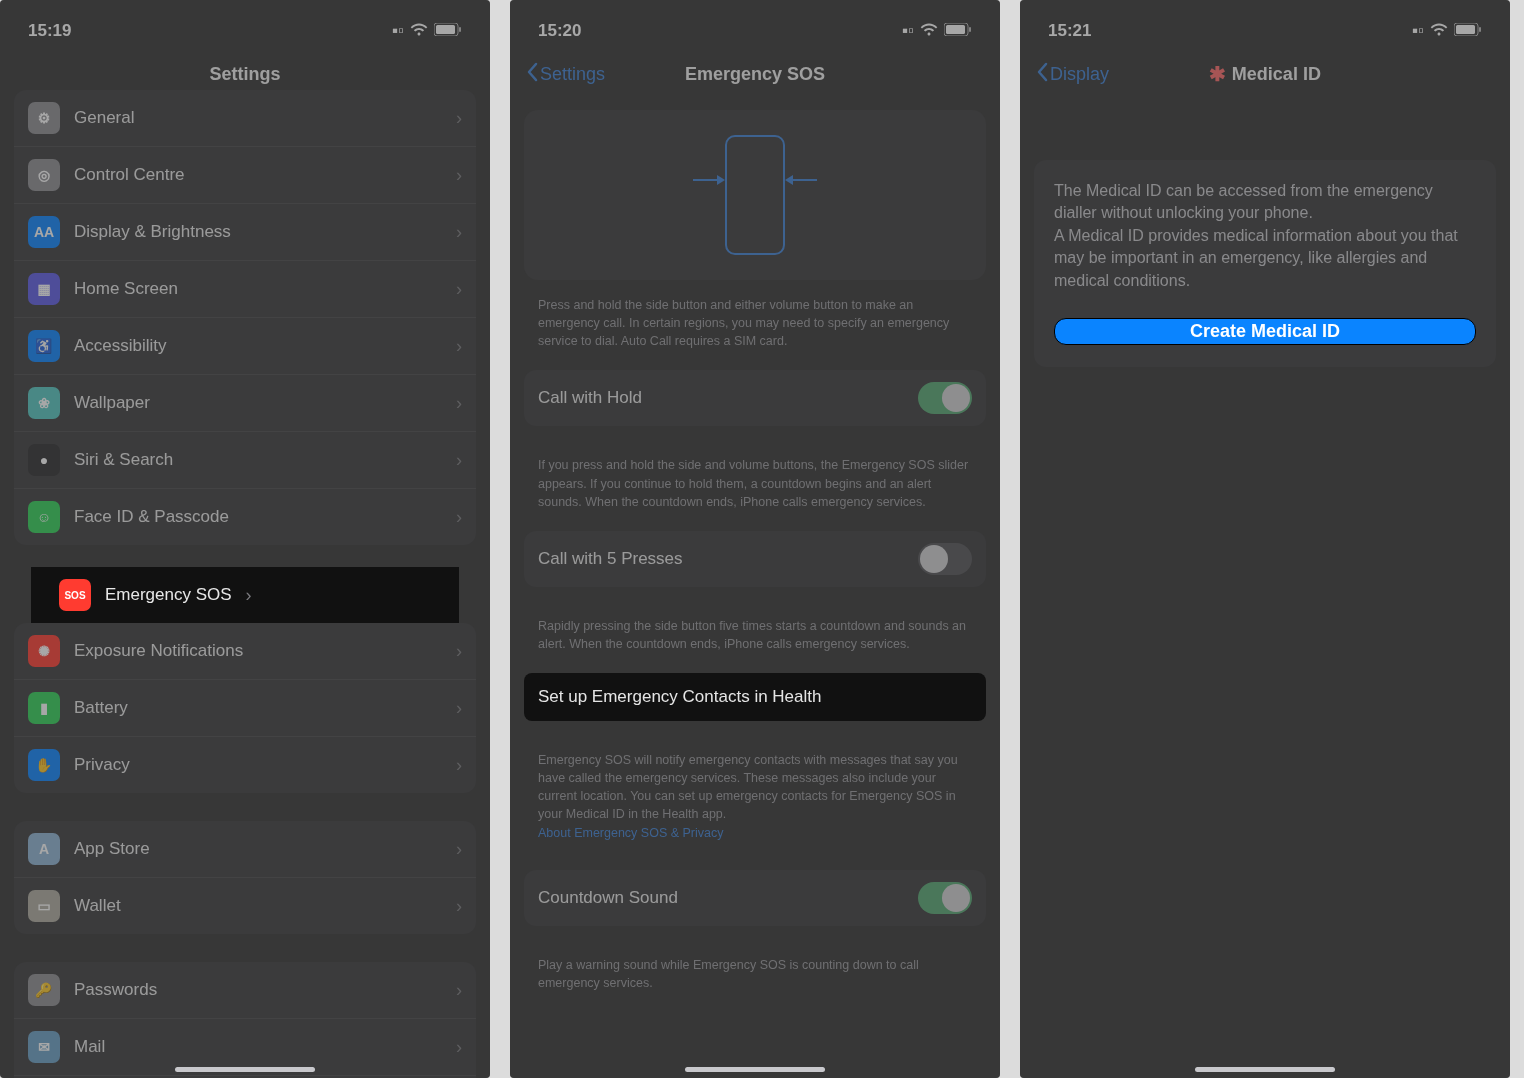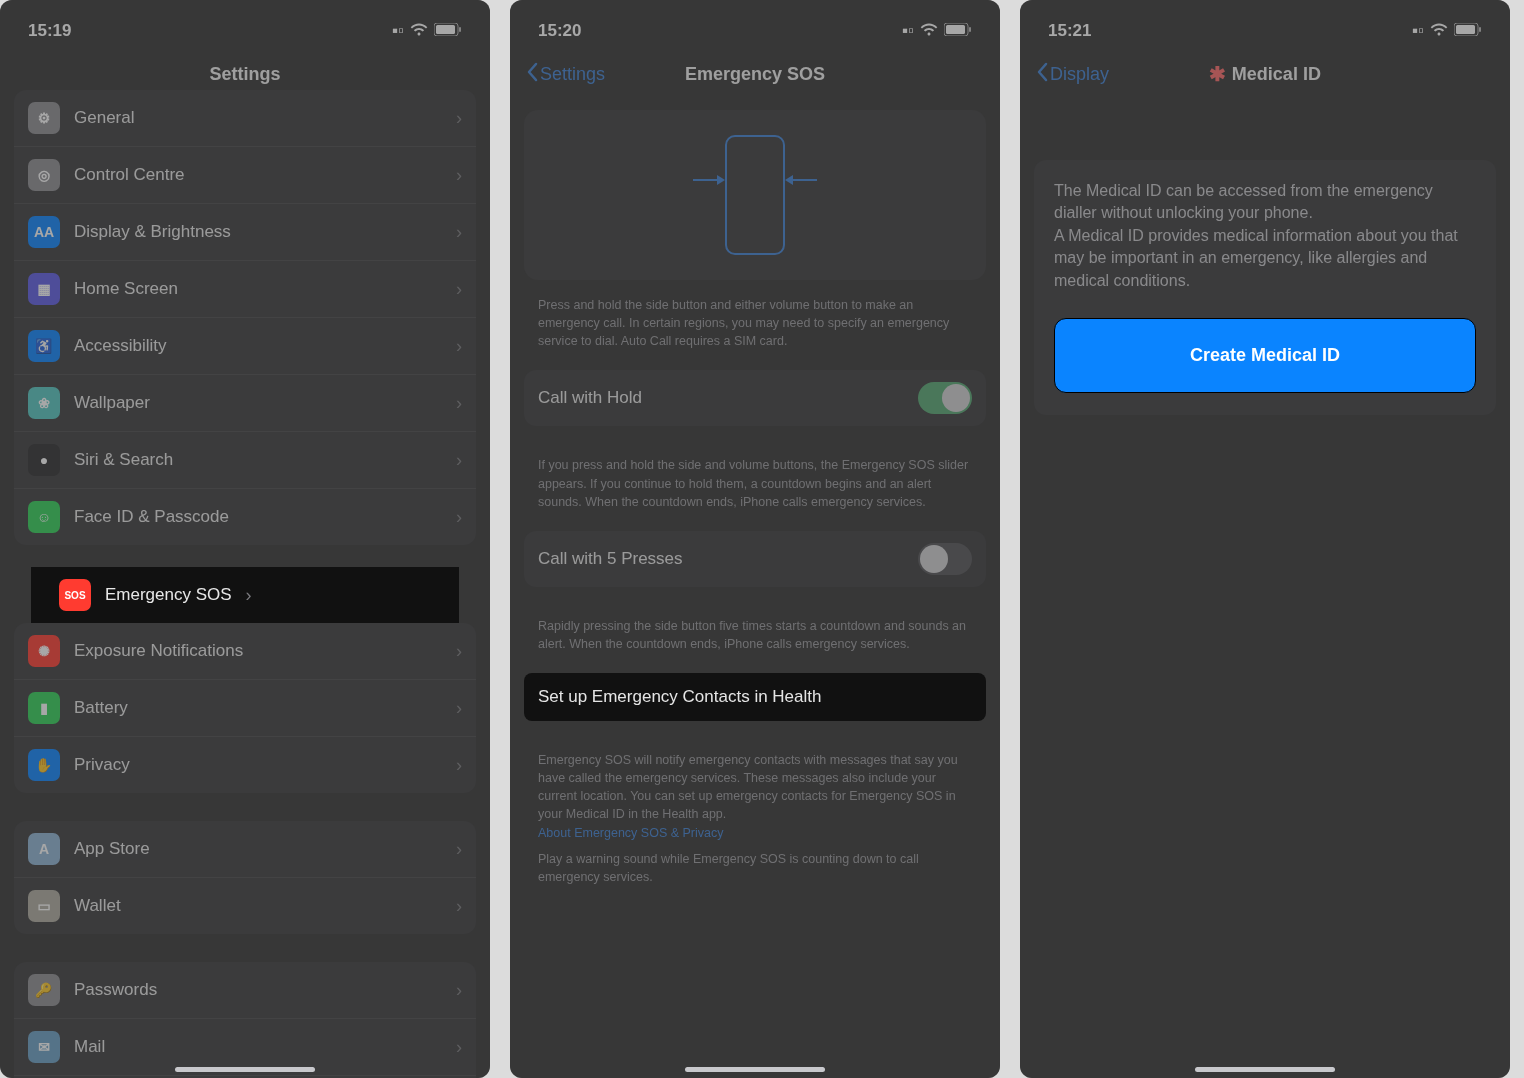--- a/index.html
+++ b/index.html
@@ -11,21 +11,21 @@
     padding: 0;
     width: 1524px;
     height: 1078px;
   }
   .phone {
     width: 490px;
     height: 1078px;
     background: #333;
     position: relative;
     overflow: hidden;
-    border-radius: 12px;
+    border-radius: 4px;
   }
   
   .dim::after {
     content: "";
     position: absolute;
     inset: 0;
     background: rgba(60,60,60,0.45);
     pointer-events: none;
     z-index: 5;
   }
@@ -181,21 +181,21 @@
     font-size: 16px;
     line-height: 1.4;
   }
   .create-btn {
     margin-top: 26px;
     background: #0a84ff;
     color: #fff;
     font-size: 18px;
     font-weight: 600;
     text-align: center;
-    padding: 26px 0;
+    padding: 2px 0;
     border-radius: 12px;
     border: 1.5px solid #000;
     position: relative;
     z-index: 10;
   }
   .home-indicator {
     position:absolute;
     bottom:6px; left:50%;
     transform:translateX(-50%);
     width:140px; height:5px;
@@ -389,20 +389,28 @@
     <div class="group highlight" style="margin-top:20px;background:#111;border-radius:8px">
       <div class="row link-row" style="border:none">
         <span class="label">Set up Emergency Contacts in Health</span>
       </div>
     </div>
     <div class="footer-text">
       <span>Emergency SOS will notify emergency contacts with messages that say you have called the emergency services. These messages also include your current location. You can set up emergency contacts for Emergency SOS in your Medical ID in the Health app.</span><br>
       <span class="footer-link">About Emergency SOS &amp; Privacy</span>
     </div>
 
+    <div class="group" style="margin-top:28px">
+      <div class="row">
+        <span class="label">Countdown Sound</span>
+        <span class="toggle on">
+            <span class="knob"></span>
+          </span>
+      </div>
+    </div>
     <div class="footer-text">Play a warning sound while Emergency SOS is counting down to call emergency services.</div>
   </div>
   <div class="home-indicator"></div>
 </div>
 
 <div class="phone dim">
   <div class="status-bar">
     <span>15:21</span>
     <div class="status-icons">
       <span>▪▫</span>

